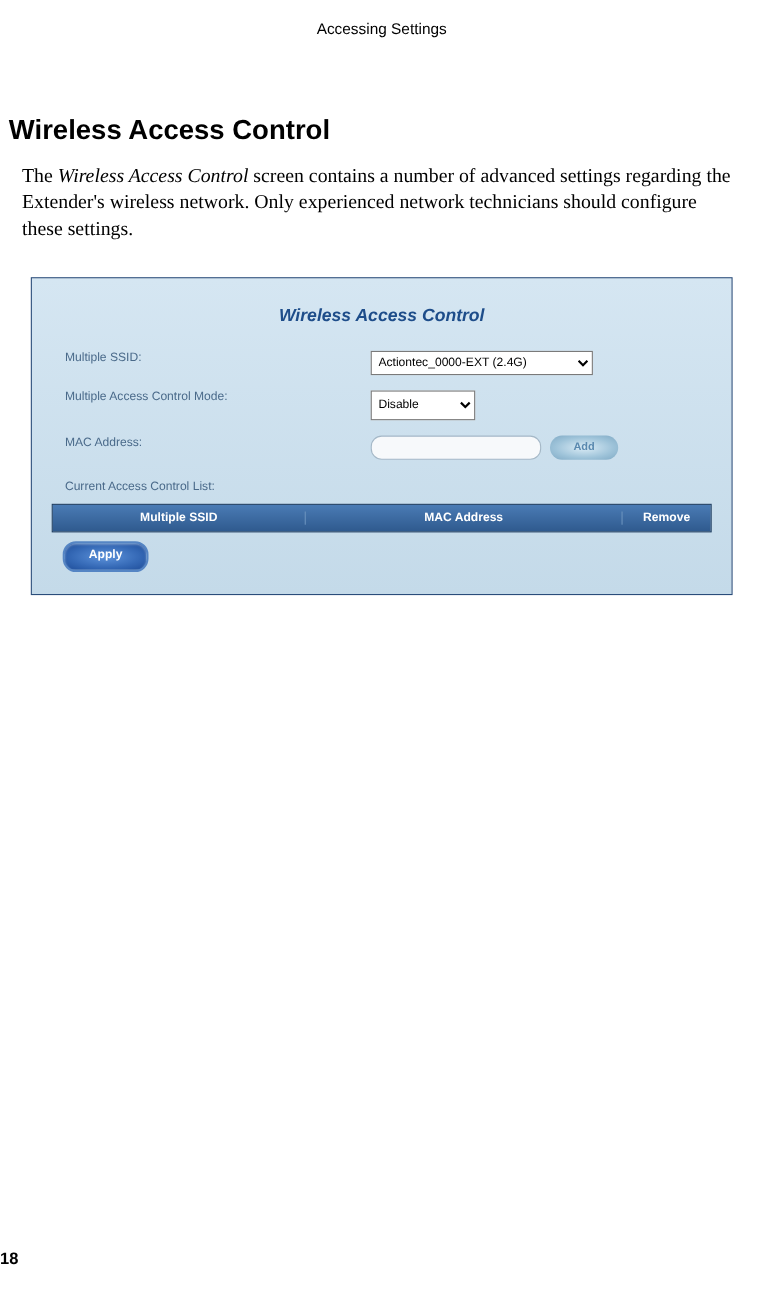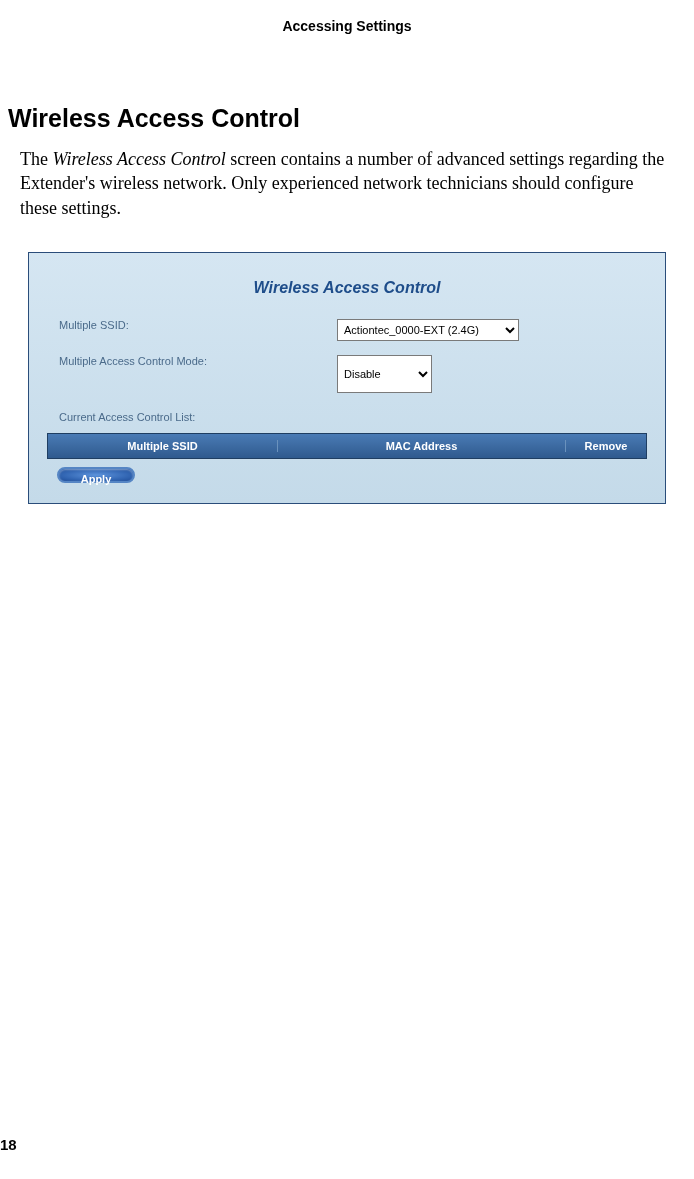--- a/index.html
+++ b/index.html
@@ -11,21 +11,21 @@
       width: 694px;
       height: 1179px;
       background: #ffffff;
       font-family: Georgia, 'Times New Roman', serif;
       color: #000000;
       position: relative;
     }
     .header-title {
       text-align: center;
       font-family: 'Segoe UI', Arial, sans-serif;
-      font-weight: bold;
+      font-weight: normal;
       font-size: 14px;
       padding-top: 18px;
       padding-bottom: 70px;
     }
     .section-heading {
       font-family: 'Segoe UI', Arial, sans-serif;
       font-weight: bold;
       font-size: 25px;
       padding: 0 8px;
       margin-bottom: 14px;
@@ -66,30 +66,30 @@
     .form-label {
       width: 290px;
       padding-left: 12px;
     }
     .form-control-area {
       display: flex;
       align-items: center;
       gap: 8px;
     }
     .select-wide {
-      width: 182px;
+      width: 202px;
       height: 22px;
       font-size: 11px;
       background: #ffffff;
       border: 1px solid #7a7a7a;
       padding: 1px 2px;
     }
     .select-narrow {
       width: 95px;
-      height: 38px;
+      height: 27px;
       font-size: 11px;
       background: #ffffff;
       border: 1px solid #7a7a7a;
       padding: 1px 2px;
     }
     .text-input {
       width: 155px;
       height: 22px;
       font-size: 11px;
       background: #f7f9fb;
@@ -139,21 +139,21 @@
       border-right: 1px solid #6a92bd;
     }
     .th-remove {
       flex: 0 0 80px;
       text-align: center;
     }
     .btn-apply {
       margin-top: 8px;
       margin-left: 10px;
       width: 78px;
-      height: 16px;
+      height: 28px;
       border-radius: 12px;
       border: 2px solid #5585c4;
       background: radial-gradient(ellipse at center, #5d93db 0%, #3468b5 60%, #1e4d99 100%);
       color: #ffffff;
       font-weight: bold;
       font-size: 11px;
       text-align: center;
       line-height: 20px;
       cursor: pointer;
       box-shadow: inset 0 1px 2px rgba(255,255,255,0.4);
@@ -195,20 +195,27 @@
 
     <div class="form-row">
       <div class="form-label">Multiple Access Control Mode:</div>
       <div class="form-control-area">
         <select class="select-narrow">
           <option>Disable</option>
         </select>
       </div>
     </div>
 
+    <div class="form-row">
+      <div class="form-label">MAC Address:</div>
+      <div class="form-control-area">
+        <input type="text" class="text-input" value="" style="">
+        <div class="btn-add">Add</div>
+      </div>
+    </div>
 
     <div class="list-label">Current Access Control List:</div>
 
     <div class="table-header">
       <div class="th-ssid">Multiple SSID</div>
       <div class="th-mac">MAC Address</div>
       <div class="th-remove">Remove</div>
     </div>
 
     <div class="btn-apply">Apply</div>

